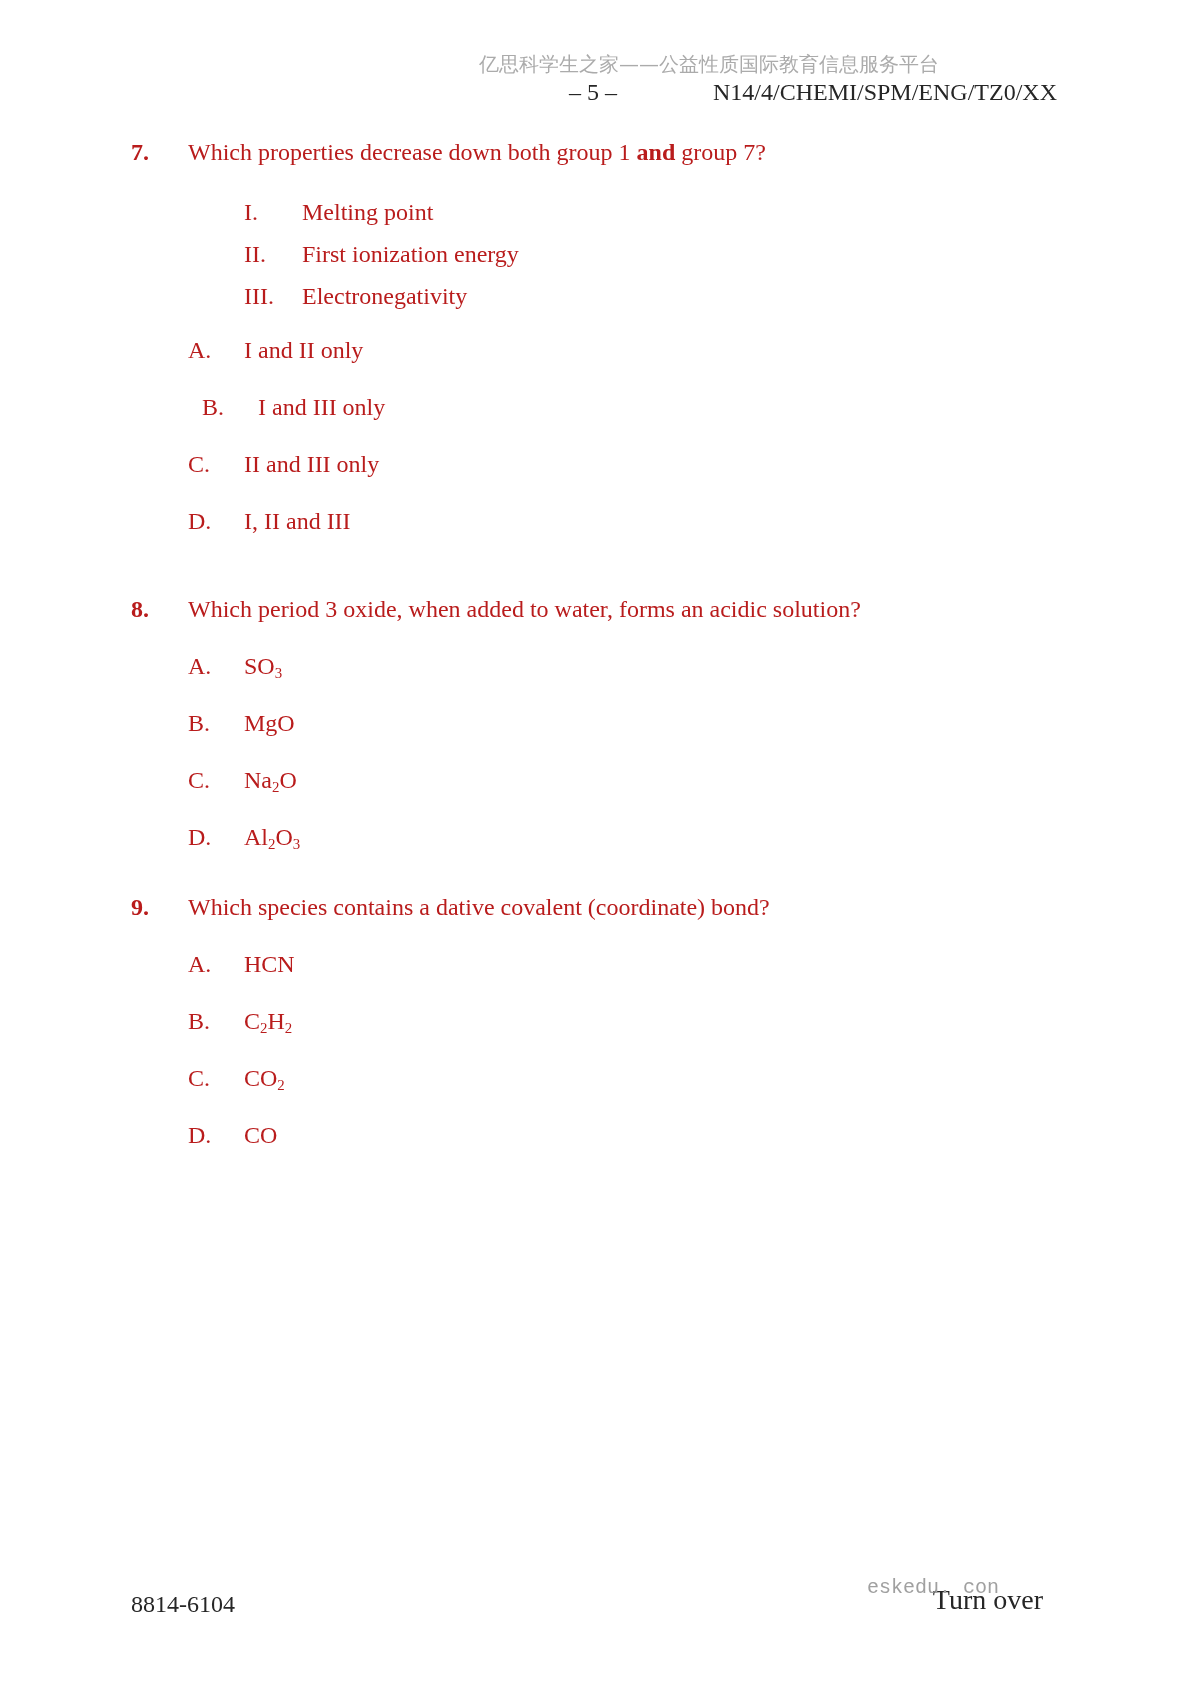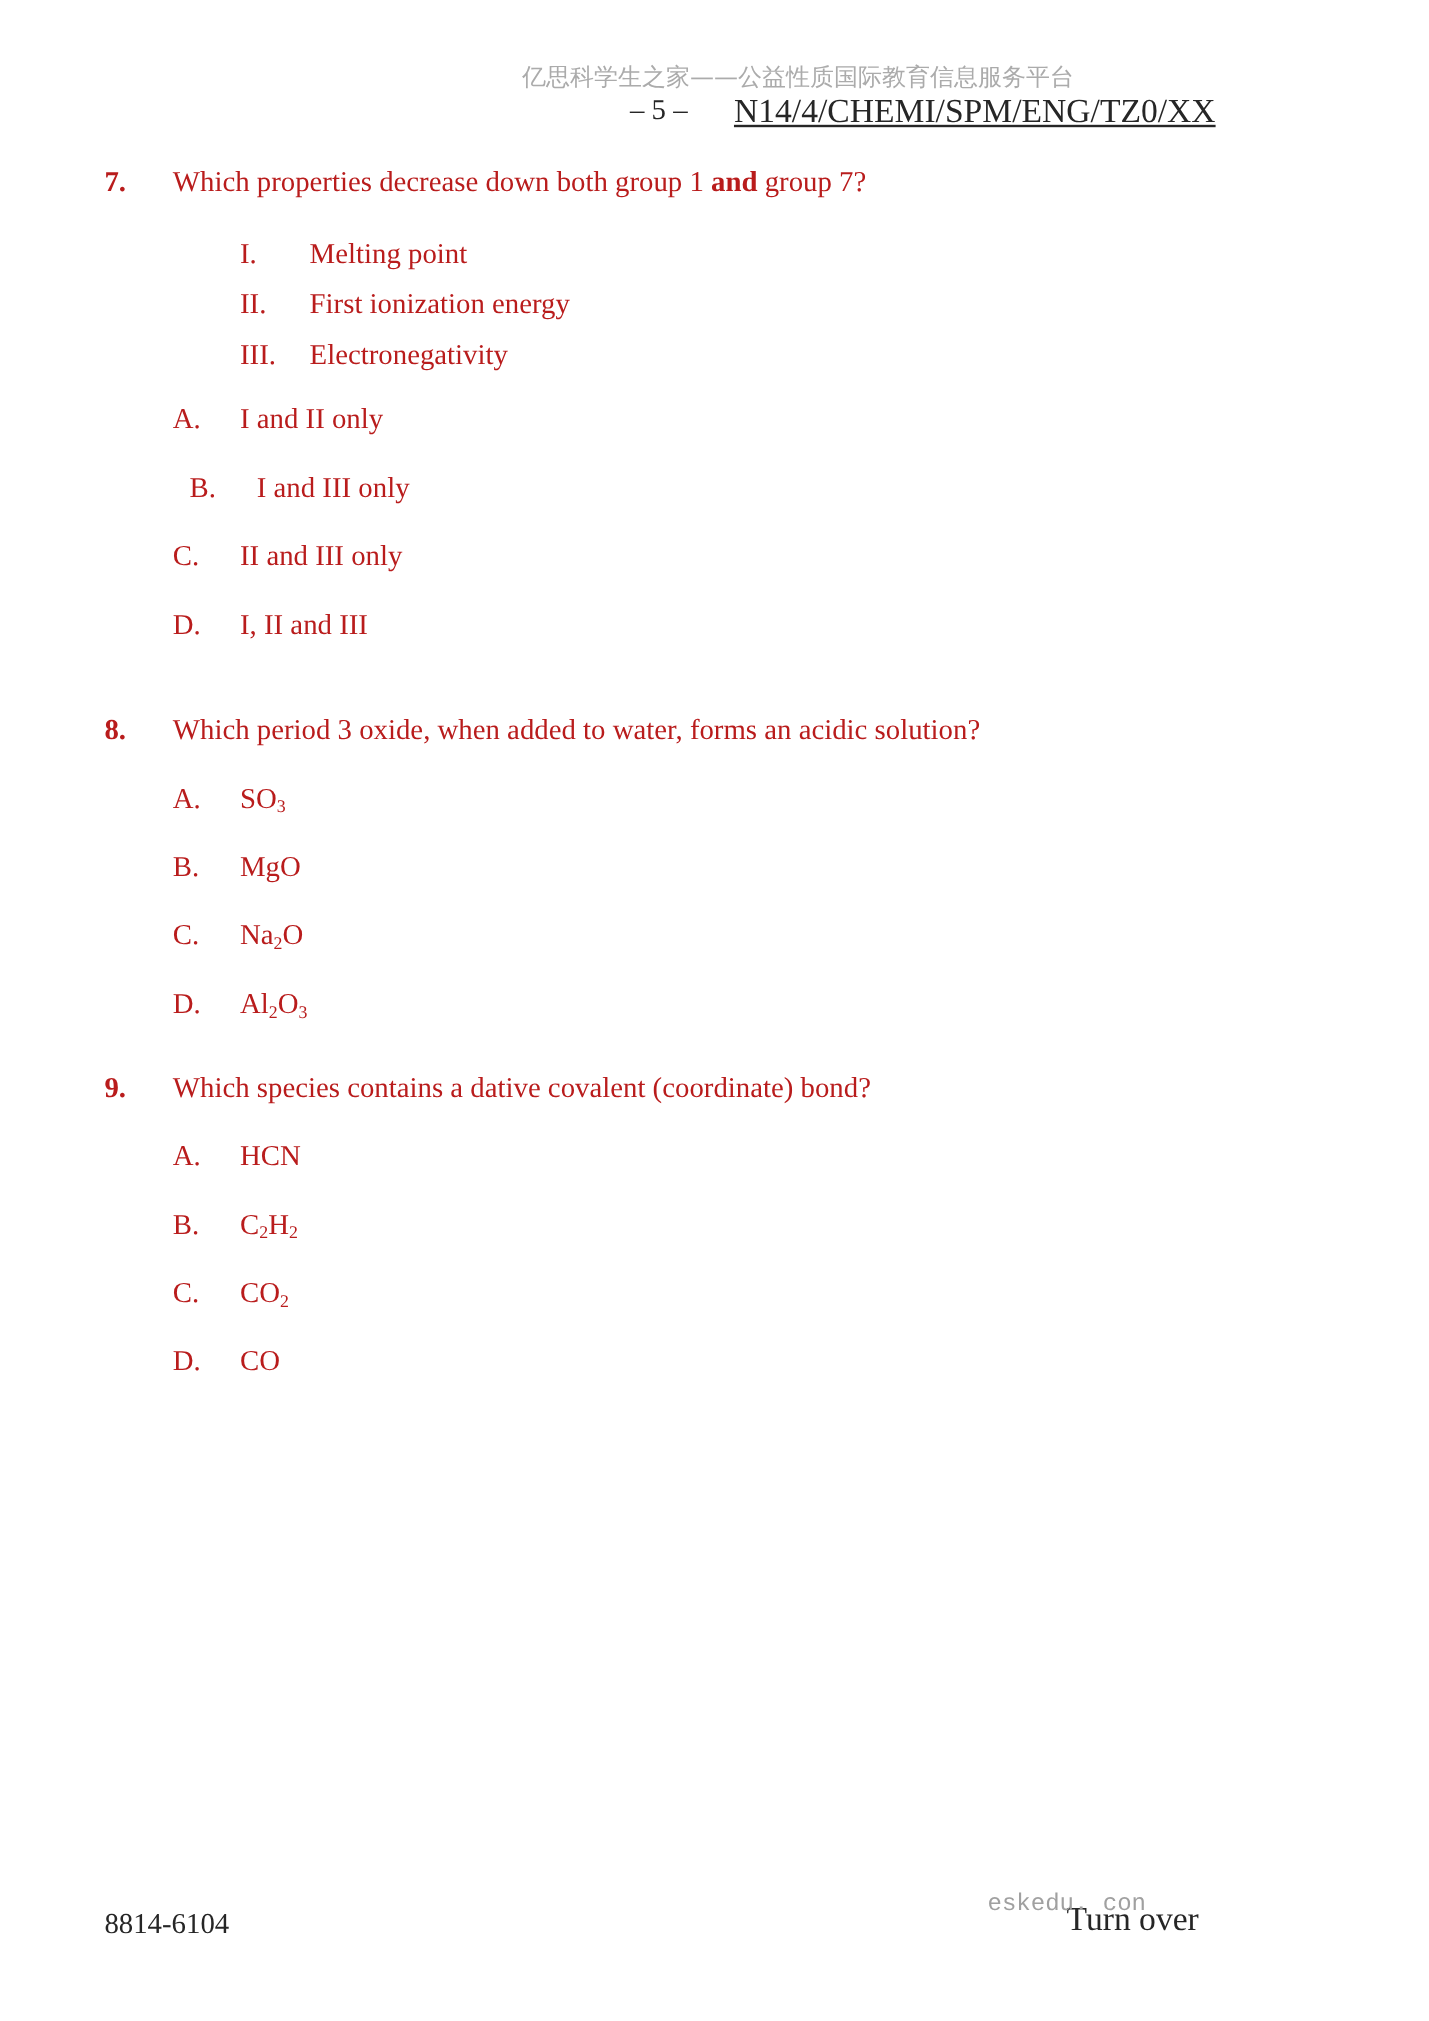--- a/index.html
+++ b/index.html
@@ -4,20 +4,21 @@
 <style>
   html, body { margin: 0; padding: 0; background: #ffffff; }
   .page {
     position: relative;
     width: 1098px;
     height: 1684px;
     background: #ffffff;
     font-family: "Liberation Serif", "DejaVu Serif", serif;
     color: #262626;
     overflow: hidden;
+    margin-left: 44px;
   }
   .line {
     position: absolute;
     white-space: nowrap;
     font-size: 24px;
     line-height: 1;
     color: #b91c1c;
   }
   .qnum       { display: inline-block; width: 57px; font-weight: bold; }
   .optletter  { display: inline-block; width: 56px; }
@@ -44,23 +45,22 @@
     left: 0;
     width: 100%;
     text-align: center;
     font-size: 24px;
     line-height: 1;
   }
   .paper-code {
     position: absolute;
     top: 80px;
     right: 85px;
-    font-size: 28px;
+    font-size: 24px;
     line-height: 1;
-    text-decoration: underline;
   }
   .doc-code {
     position: absolute;
     top: 1592px;
     left: 87px;
     font-size: 24px;
     line-height: 1;
   }
   .footer-watermark {
     position: absolute;

